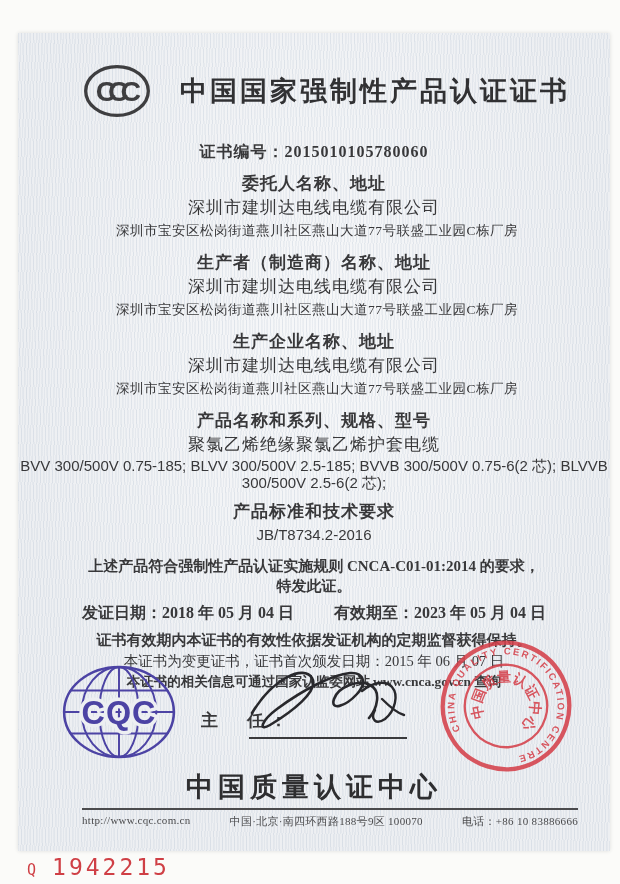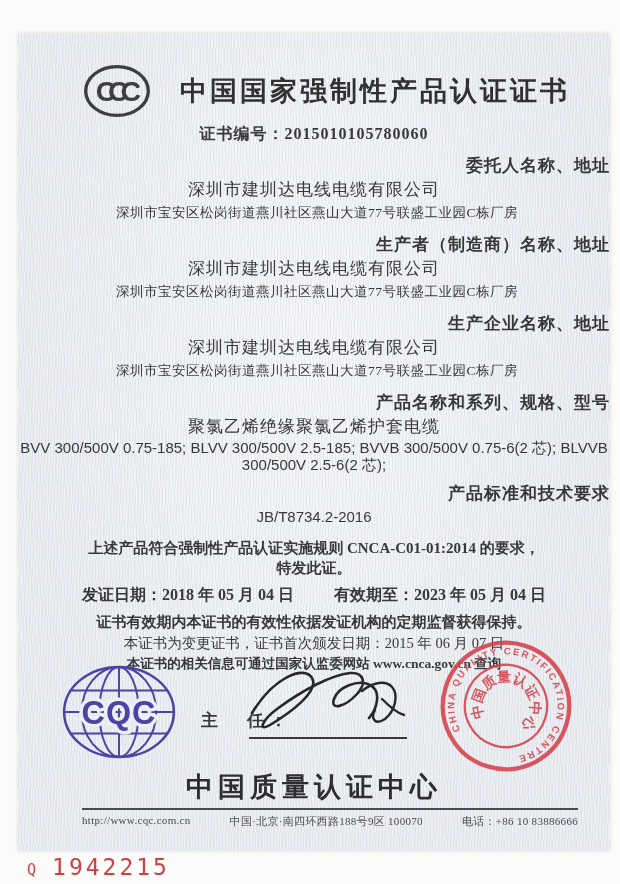--- a/index.html
+++ b/index.html
@@ -18,22 +18,22 @@
       radial-gradient(ellipse at 50% 38%, rgba(255,255,255,0.55), transparent 72%);
     box-shadow:0 0 4px rgba(0,0,0,0.12);
     text-align:center;
   }
   .header-row{display:flex;align-items:center;padding:30px 40px 0 64px;}
   .ccc-logo{flex:0 0 auto;}
   .cert-title{
     flex:1;text-align:right;font-size:27px;font-weight:bold;
     letter-spacing:3px;color:#313133;line-height:56px;white-space:nowrap;
   }
-  .cert-no{margin-top:5px;font-size:16px;font-weight:bold;letter-spacing:1px;}
-  .sec-h{font-size:17px;font-weight:bold;line-height:22px;margin-top:10px;letter-spacing:1px;text-align:right;}
+  .cert-no{margin-top:23px;font-size:16px;font-weight:bold;letter-spacing:1px;}
+  .sec-h{font-size:17px;font-weight:bold;line-height:22px;margin-top:10px;letter-spacing:1px;}
   .sec-l1{font-size:17px;line-height:25px;letter-spacing:1px;}
   .sec-l2{font-size:13.5px;line-height:22px;letter-spacing:0.5px;padding-left:6px;}
   .models{font-family:Liberation Sans, sans-serif;font-size:15px;line-height:17px;}
   .std-val{font-size:15px;line-height:24px;font-family:"Liberation Sans","DejaVu Sans",sans-serif;}
   .statement{font-size:15px;font-weight:bold;line-height:20px;margin-top:9px;text-align:center;}
   .dates-row{display:flex;justify-content:center;gap:40px;font-size:16px;font-weight:bold;margin-top:7px;}
   .note1{font-size:15px;font-weight:bold;line-height:22px;margin-top:5px;}
   .note2{font-size:14.5px;font-weight:normal;line-height:21px;}
   .note3{font-size:13.5px;font-weight:bold;line-height:20px;}
   .cqc-logo{position:absolute;left:42px;top:630px;}

